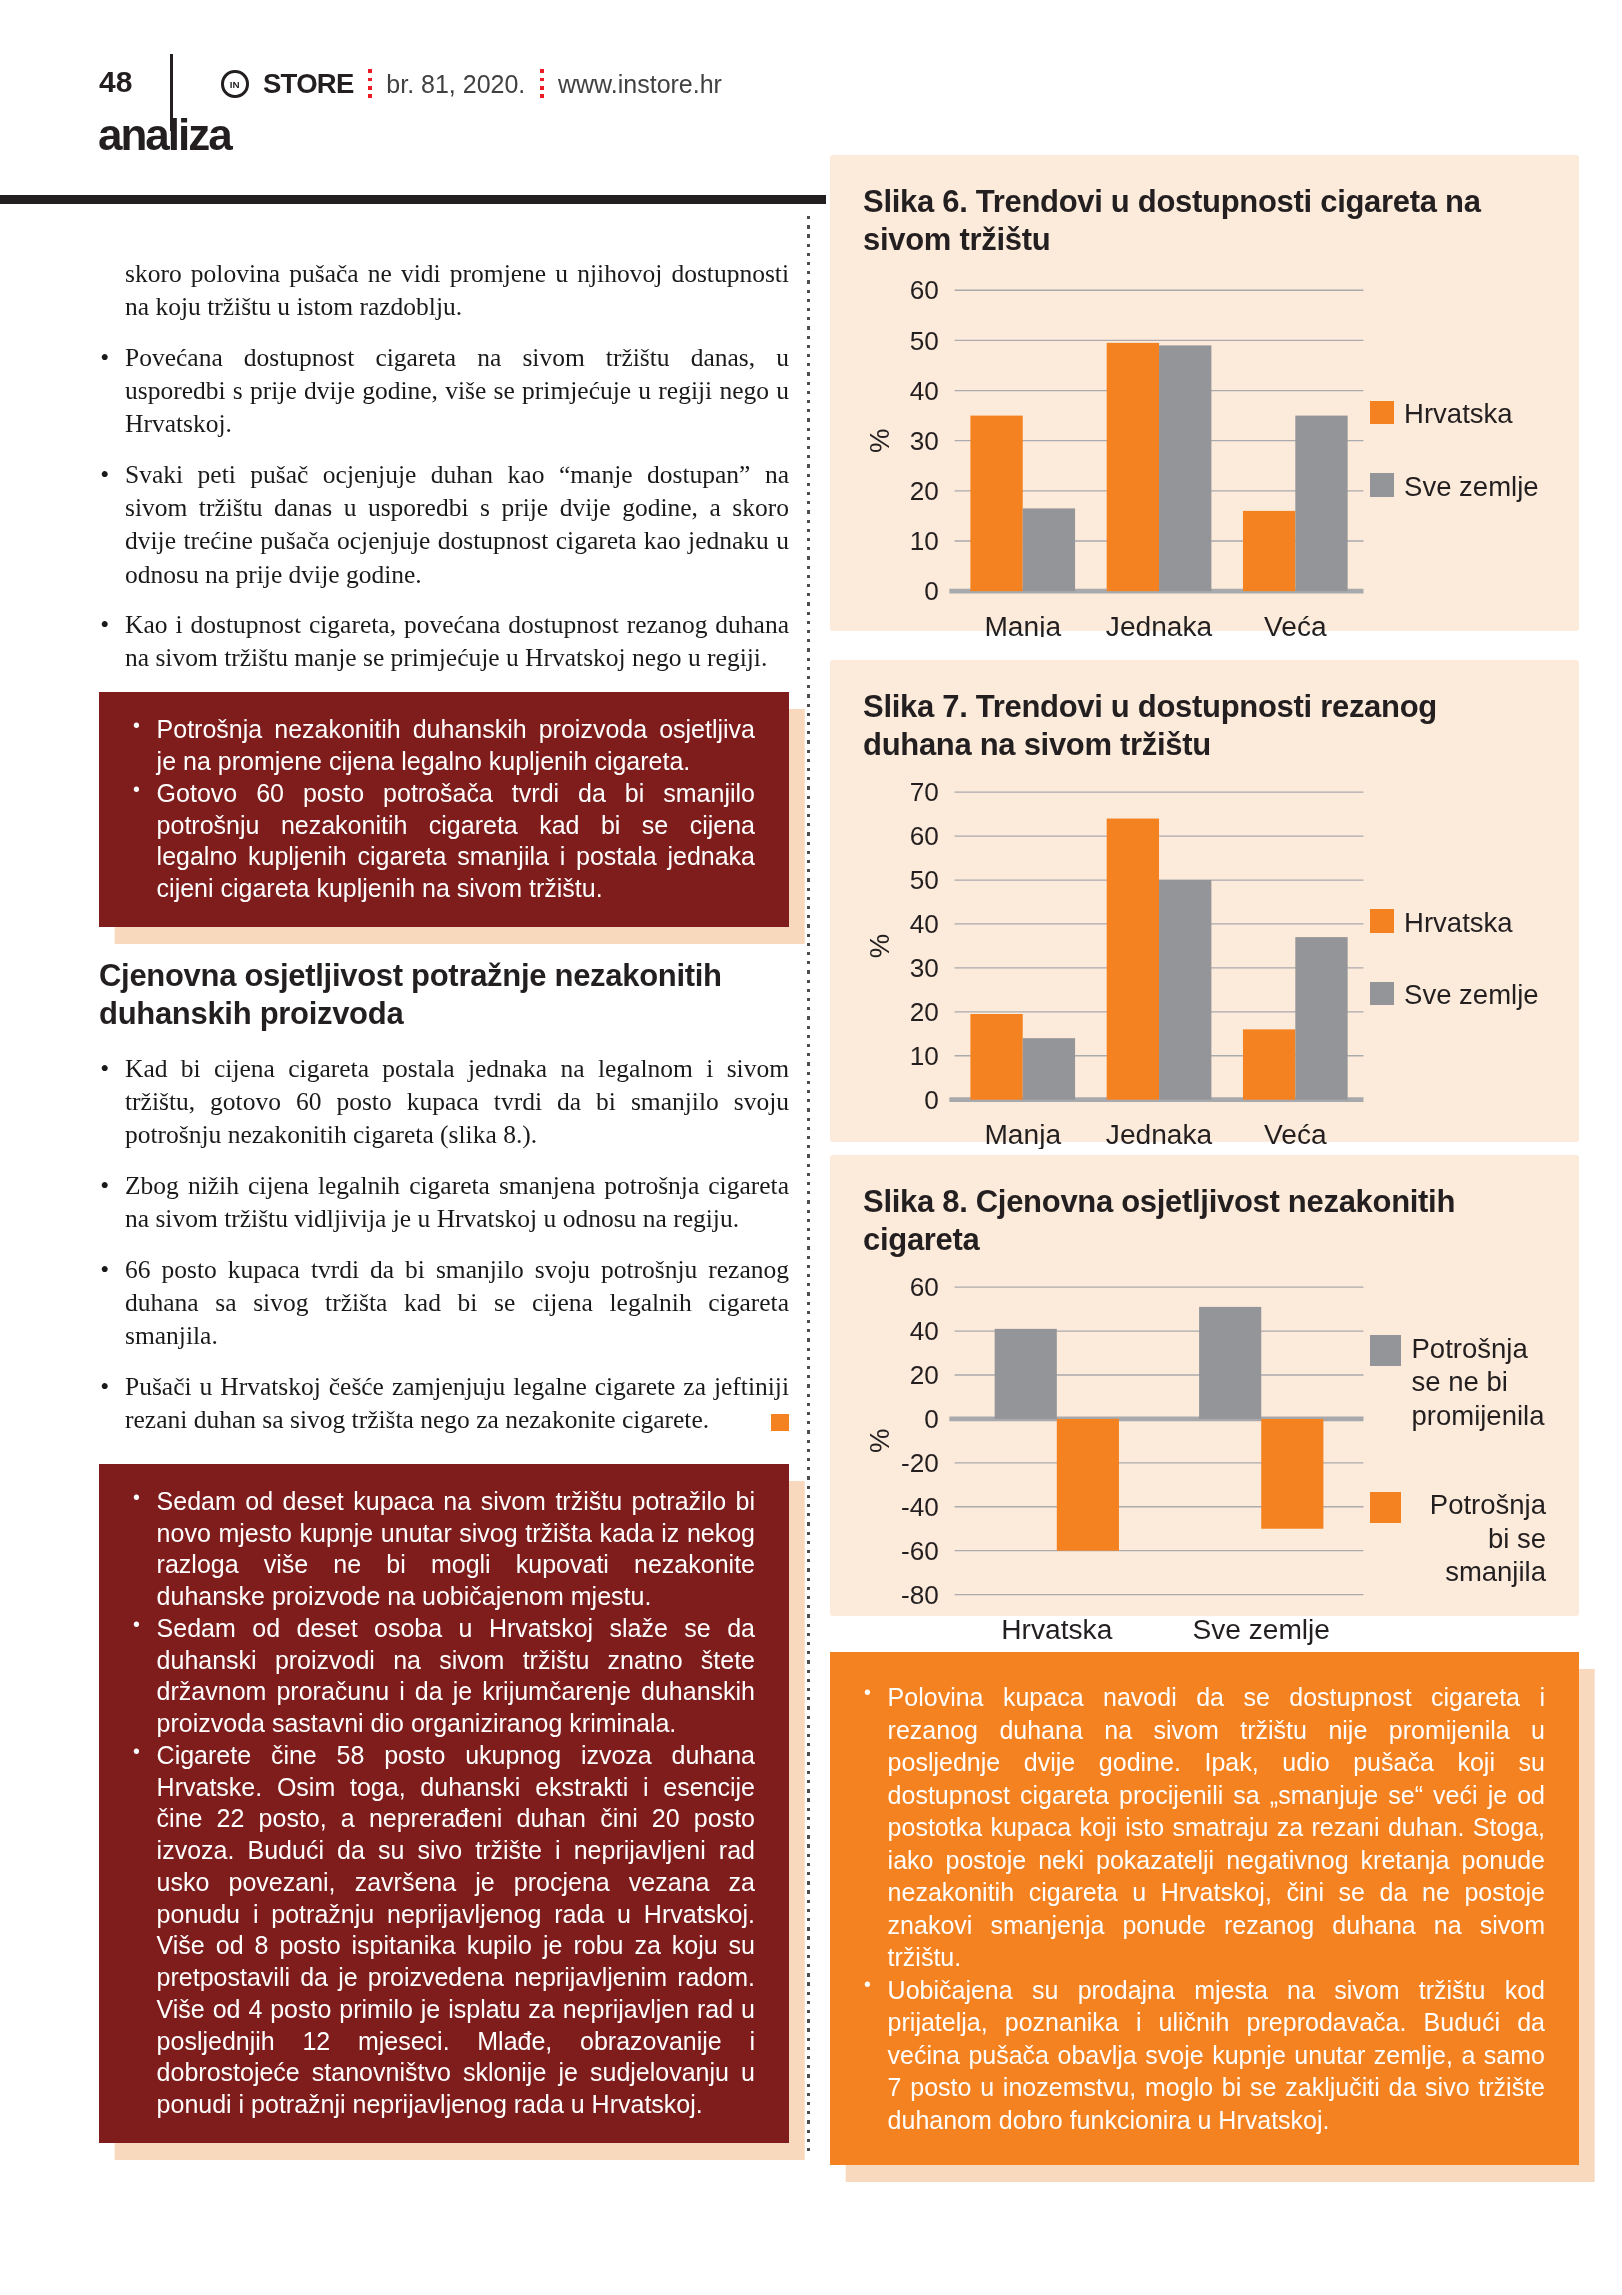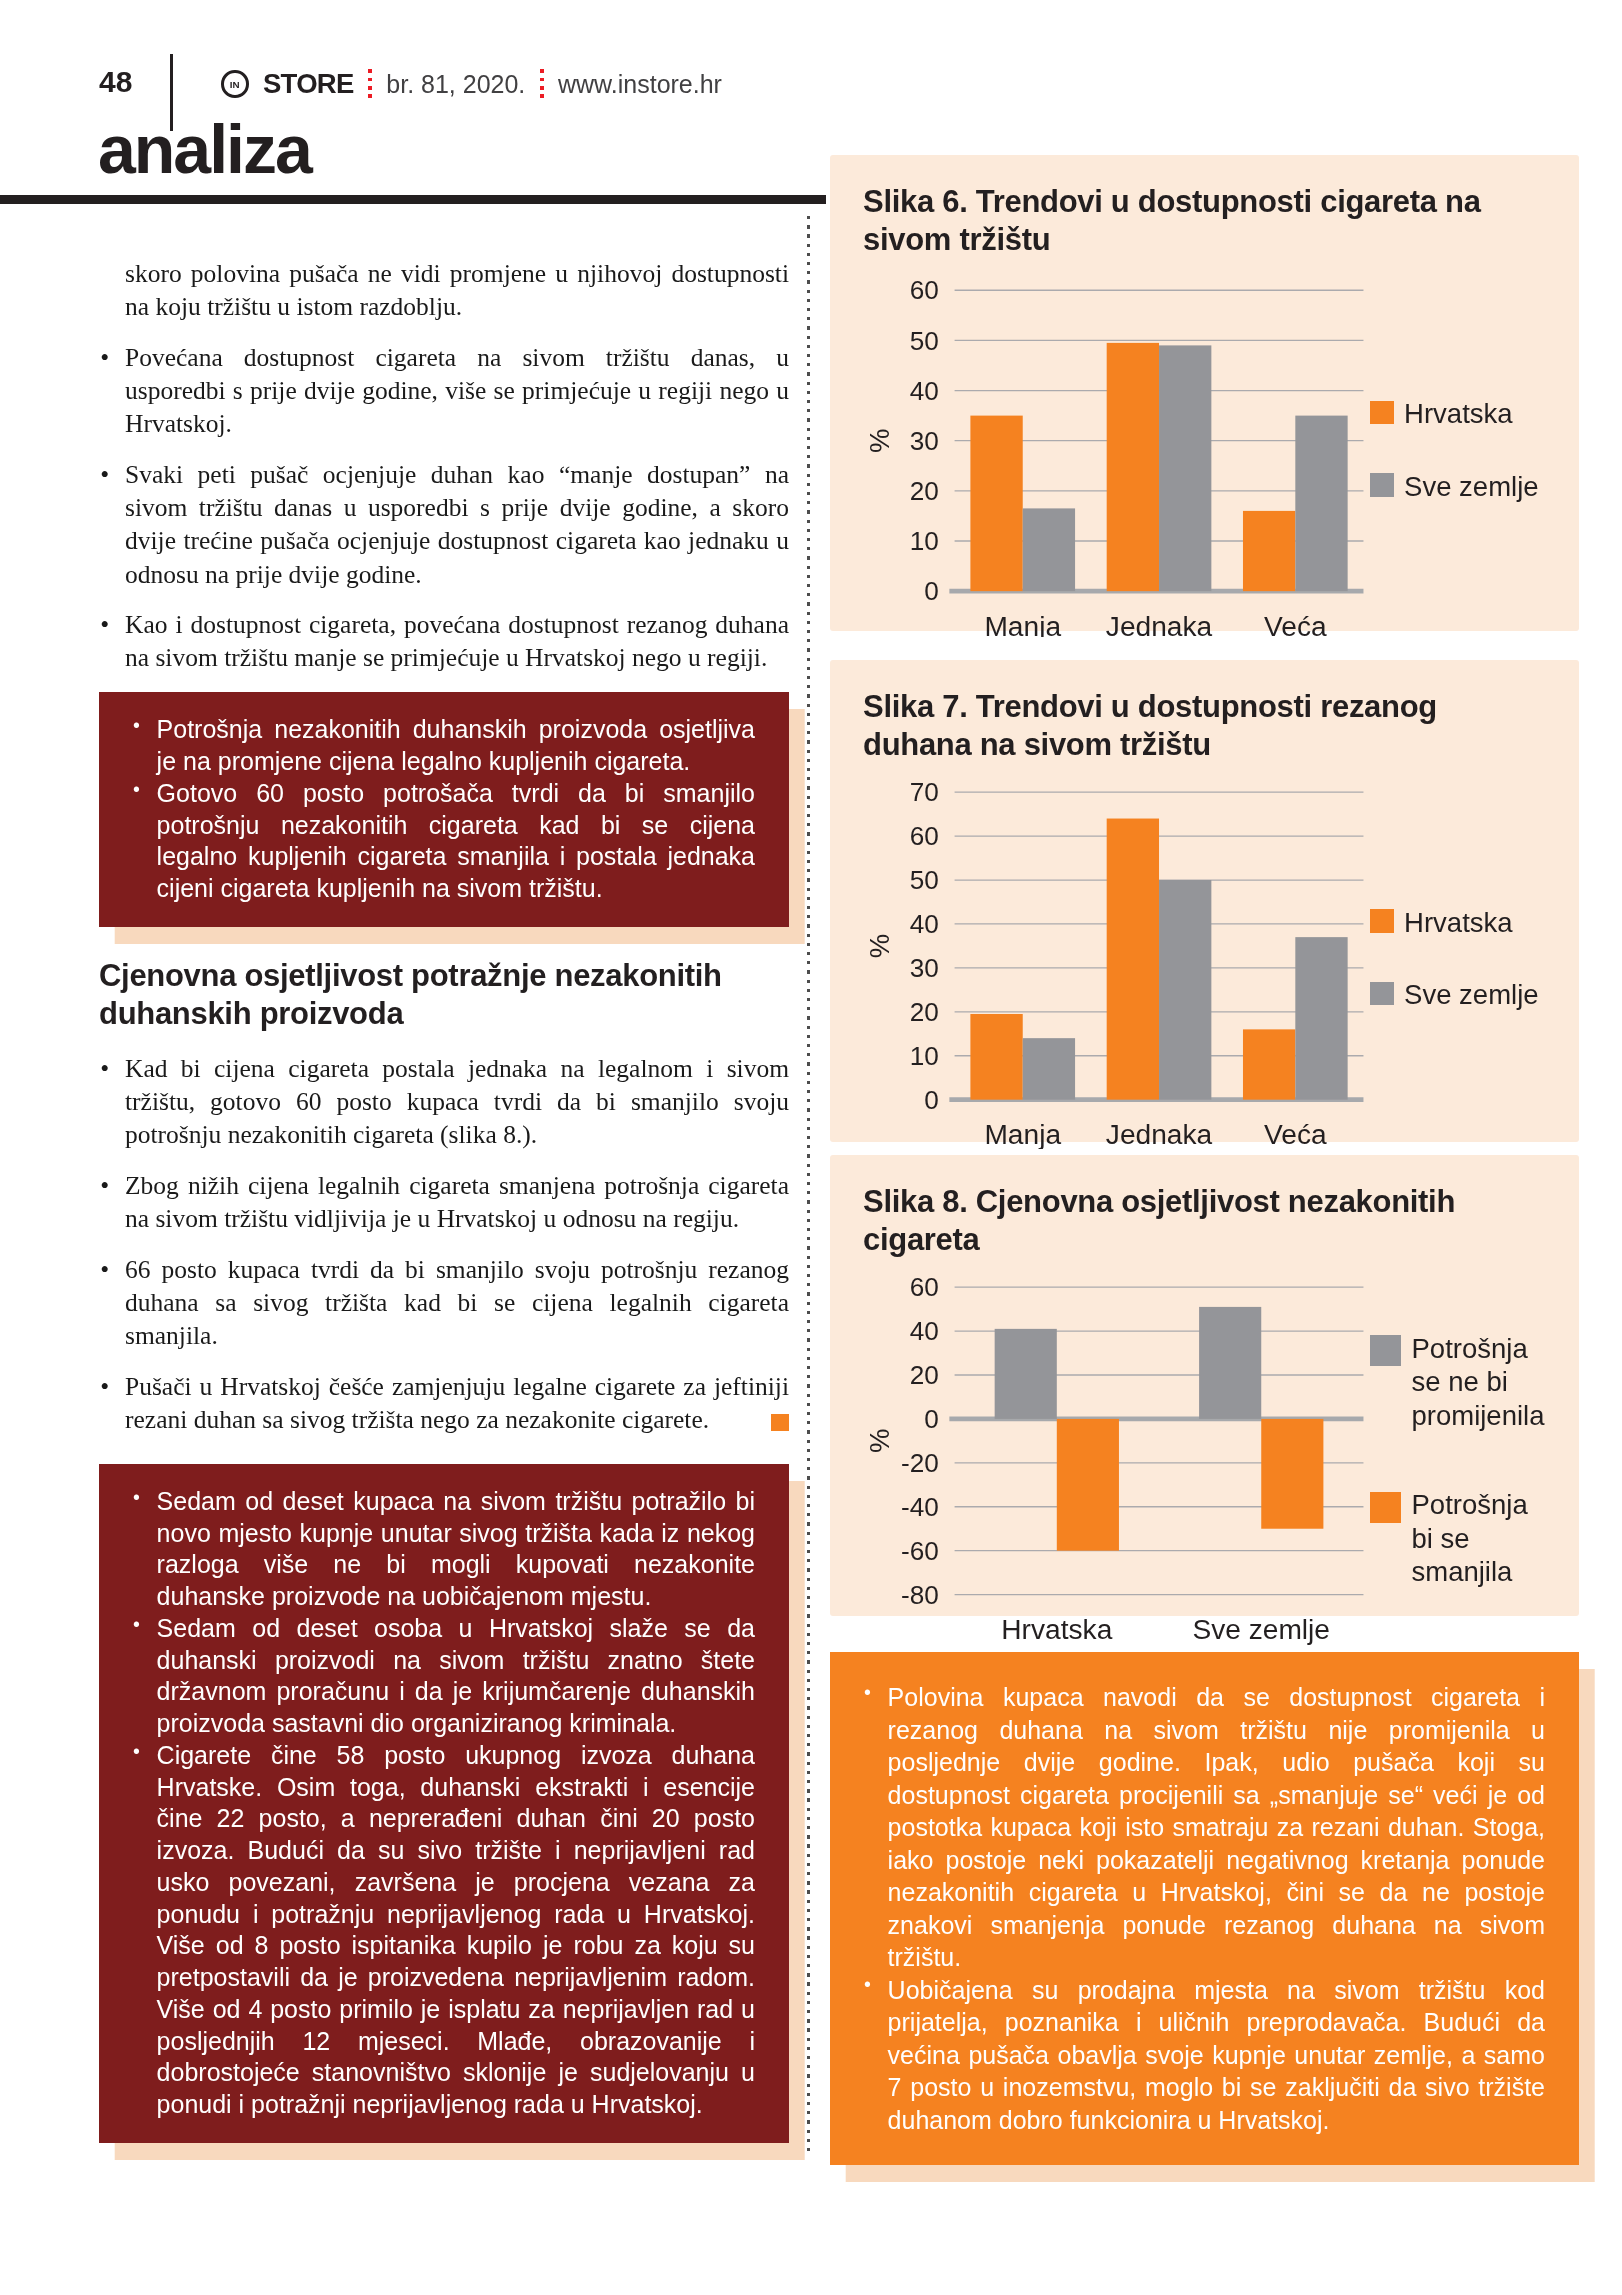--- a/index.html
+++ b/index.html
@@ -10,21 +10,21 @@
   .page-num{position:absolute;left:99px;top:65px;font-size:30px;font-weight:bold;color:#231F20;}
   .head-vrule{position:absolute;left:170px;top:54px;width:3.3px;height:77px;background:#231F20;}
   .masthead{position:absolute;left:221px;top:68px;display:flex;align-items:center;gap:14.4px;}
   .logo-circle{width:27.5px;height:27.5px;border:3.9px solid #231F20;border-radius:50%;
                display:flex;align-items:center;justify-content:center;
                font-size:9.8px;font-weight:bold;color:#231F20;box-sizing:border-box;}
   .logo-store{font-size:27.5px;font-weight:bold;letter-spacing:-0.7px;color:#231F20;}
   .red-dots{width:3.9px;height:30px;background:repeating-linear-gradient(to bottom,#EC1C24 0 3.9px,transparent 3.9px 8.5px);}
   .mast-text{font-size:25px;color:#414042;}
 
-  .section-title{position:absolute;left:98px;top:110px;font-size:68px;font-weight:bold;
+  .section-title{position:absolute;left:98px;top:110px;font-size:44px;font-weight:bold;
                  letter-spacing:-2px;color:#231F20;}
   .head-rule{position:absolute;left:0;top:195px;width:826px;height:8.5px;background:#231F20;}
 
   
   .col-divider{position:absolute;left:807px;top:216px;width:3.3px;height:1937px;
                background:repeating-linear-gradient(to bottom,#4D4D4D 0 3.3px,transparent 3.3px 9.2px);}
 
   
   .left-col{position:absolute;left:99px;top:257px;width:690px;}
   .body-para,.body-bullet{font-family:"Liberation Serif",serif;font-size:25.5px;line-height:1.30;
@@ -224,21 +224,21 @@
           <rect x="608.75" y="236.42857142857144" width="95" height="167.85714285714283" fill="#F58220"></rect>
           <text x="608.75" y="573" text-anchor="middle" font-size="43" fill="#231F20" font-family="&quot;Liberation Sans&quot;,sans-serif">Sve zemlje</text>
         </svg>
       <div class="legend" style="gap: 56px;">
           <div class="legend-entry">
             <span class="legend-swatch" style="width: 31px; height: 31px; background: rgb(148, 149, 153);"></span>
             <span class="legend-label" style="max-width: 152px;">Potrošnja se ne bi promijenila</span>
           </div>
           <div class="legend-entry">
             <span class="legend-swatch" style="width: 31px; height: 31px; background: rgb(245, 130, 32);"></span>
-            <span class="legend-label" style="max-width: 152px;">Potrošnja bi se smanjila</span>
+            <span class="legend-label" style="max-width: 152px; text-align: right;">Potrošnja bi se smanjila</span>
           </div>
         </div>
     </div>
   </div>
 
   <div class="right-box">
     <div class="box-bullet"><span>Polovina kupaca navodi da se dostupnost cigareta i rezanog duhana na sivom tržištu nije promijenila u posljednje dvije godine. Ipak, udio pušača koji su dostupnost cigareta procijenili sa „smanjuje se“ veći je od postotka kupaca koji isto smatraju za rezani duhan. Stoga, iako postoje neki pokazatelji negativnog kretanja ponude nezakonitih cigareta u Hrvatskoj, čini se da ne postoje znakovi smanjenja ponude rezanog duhana na sivom tržištu.</span></div>
     <div class="box-bullet"><span>Uobičajena su prodajna mjesta na sivom tržištu kod prijatelja, poznanika i uličnih preprodavača. Budući da većina pušača obavlja svoje kupnje unutar zemlje, a samo 7 posto u inozemstvu, moglo bi se zaključiti da sivo tržište duhanom dobro funkcionira u Hrvatskoj.</span></div>
   </div>
 

